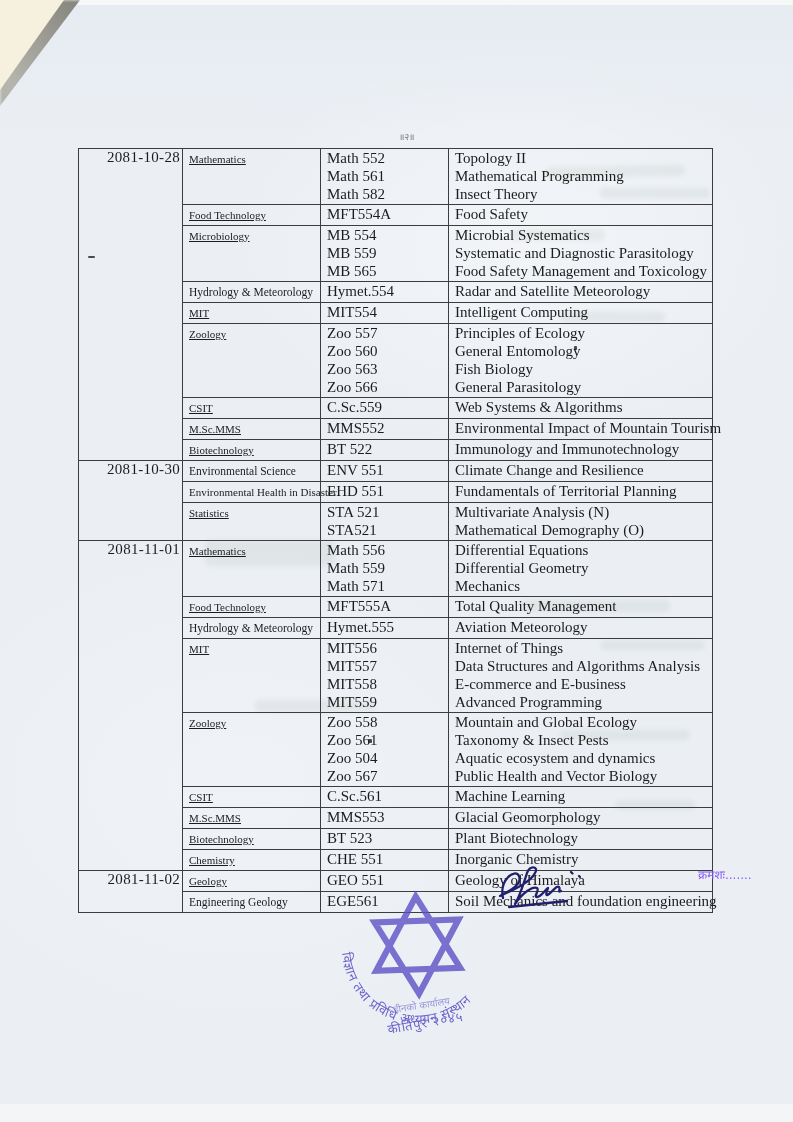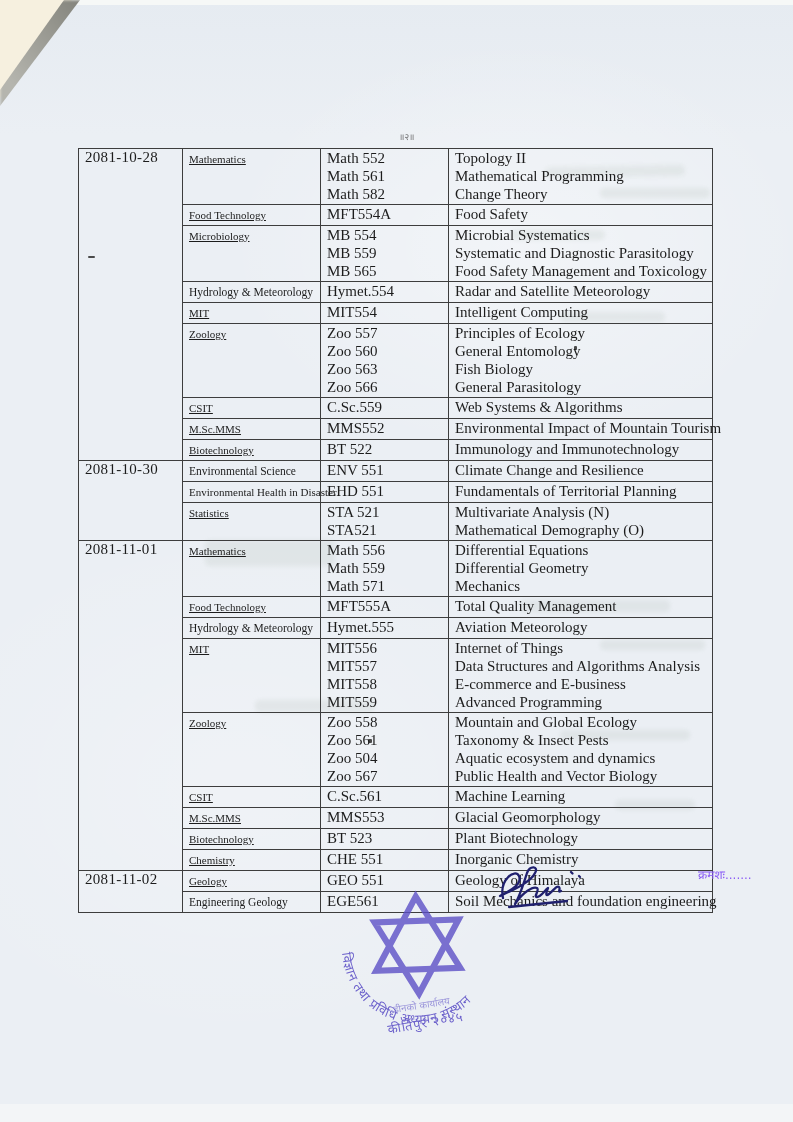--- a/index.html
+++ b/index.html
@@ -35,21 +35,21 @@
     position:absolute;left:399px;top:130px;
     font-family:"DejaVu Sans",sans-serif;font-size:9px;color:#3f3f3f;opacity:.75;
   }
   
   .table-wrap{position:absolute;left:78px;top:148px;}
   table.schedule{border-collapse:collapse;table-layout:fixed;width:634px;}
   table.schedule td{
     border:1.5px solid #3d3d3d;vertical-align:top;
     padding:0 2px 1px 6px;
   }
-  td.date-cell{padding-left:10px;font-size:15px;letter-spacing:.3px;}
+  td.date-cell{padding-left:10px;font-size:15px;letter-spacing:.3px;text-align:right;}
   td.prog-cell{white-space:nowrap;overflow:visible;}
   td.title-cell{padding-left:8px;}
   .line{height:18px;line-height:18px;font-size:15px;white-space:nowrap;overflow:visible;}
   .sz-normal{font-size:11px;line-height:18px;display:inline-block;text-decoration:underline;}
   .sz-small{font-size:11.5px;line-height:18px;display:inline-block;}
   .sz-xsmall{font-size:11px;line-height:18px;display:inline-block;}
   
   .continued-note{
     position:absolute;left:698px;top:866px;
     font-family:"DejaVu Sans",sans-serif;font-size:12px;color:#8b5cf6;
@@ -101,21 +101,21 @@
           <td class="date-cell" rowspan="9">2081-10-28</td>
           <td class="prog-cell"><span class="sz-normal">Mathematics</span></td>
           <td class="code-cell">
             <div class="line">Math 552</div>
             <div class="line">Math 561</div>
             <div class="line">Math 582</div>
           </td>
           <td class="title-cell">
             <div class="line">Topology II</div>
             <div class="line">Mathematical Programming</div>
-            <div class="line">Change Theory</div>
+            <div class="line">Insect Theory</div>
           </td>
         </tr>
         <tr>
           <td class="prog-cell"><span class="sz-normal">Food Technology</span></td>
           <td class="code-cell">
             <div class="line">MFT554A</div>
           </td>
           <td class="title-cell">
             <div class="line">Food Safety</div>
           </td>

